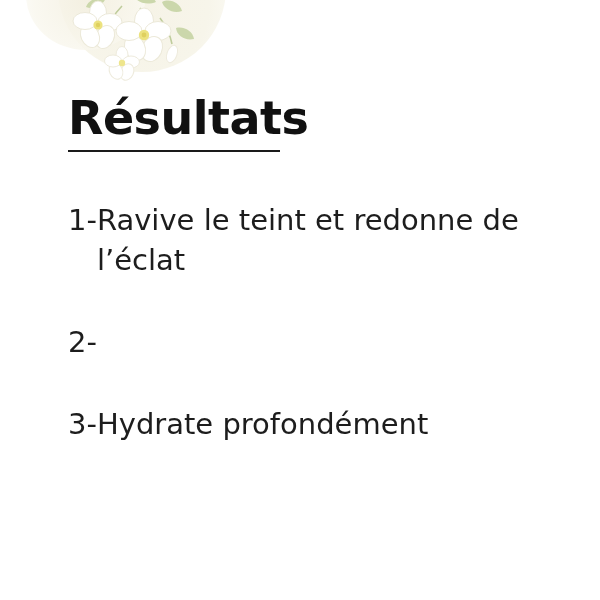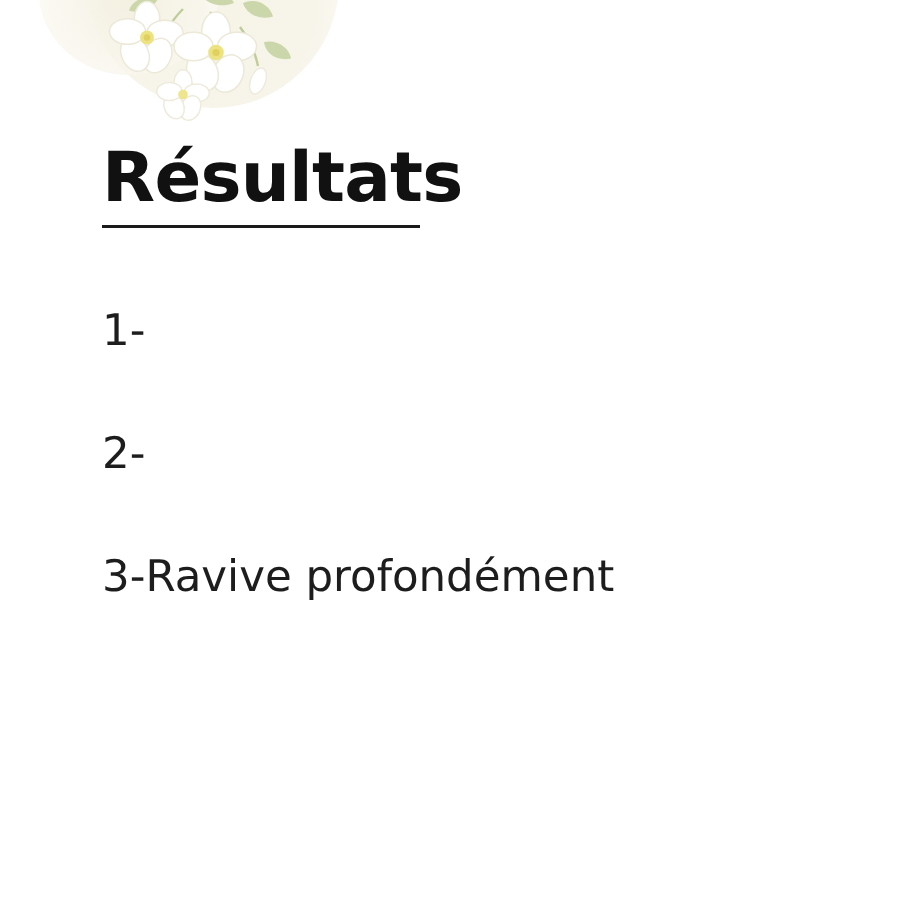--- a/index.html
+++ b/index.html
@@ -176,26 +176,27 @@
 
   <div class="title-wrap">
     <h1 class="title">Résultats</h1>
     <div class="title-rule"></div>
   </div>
 
   <div class="list">
 
     <div class="item">
       <span class="num"><span>1</span><span>-</span></span>
+      <span class="text">Ravive le teint et redonne de l’éclat</span>
     </div>
 
     <div class="item">
       <span class="num"><span>2</span><span>-</span></span>
     </div>
 
     <div class="item">
       <span class="num"><span>3</span><span>-</span></span>
-      <span class="text">Ravive profondément</span>
+      <span class="text">Hydrate profondément</span>
     </div>
 
   </div>
 
 </div>
 
 </body></html>

